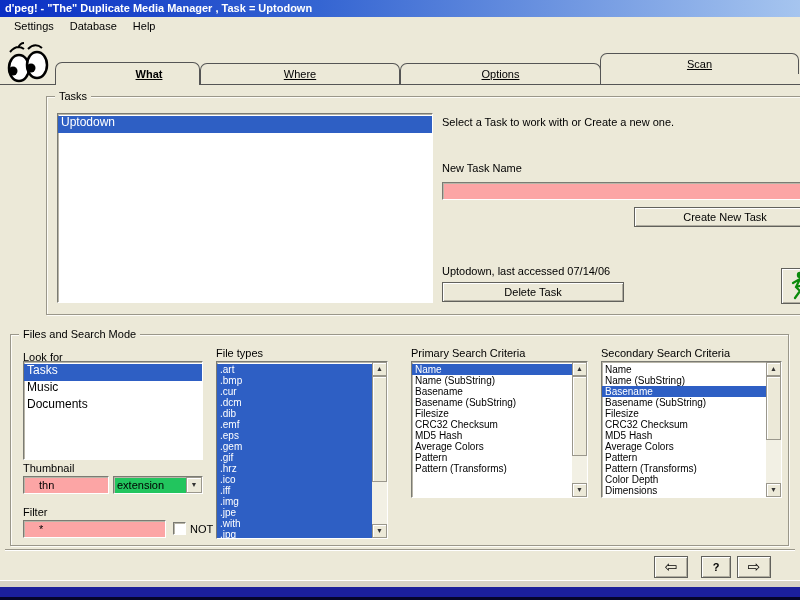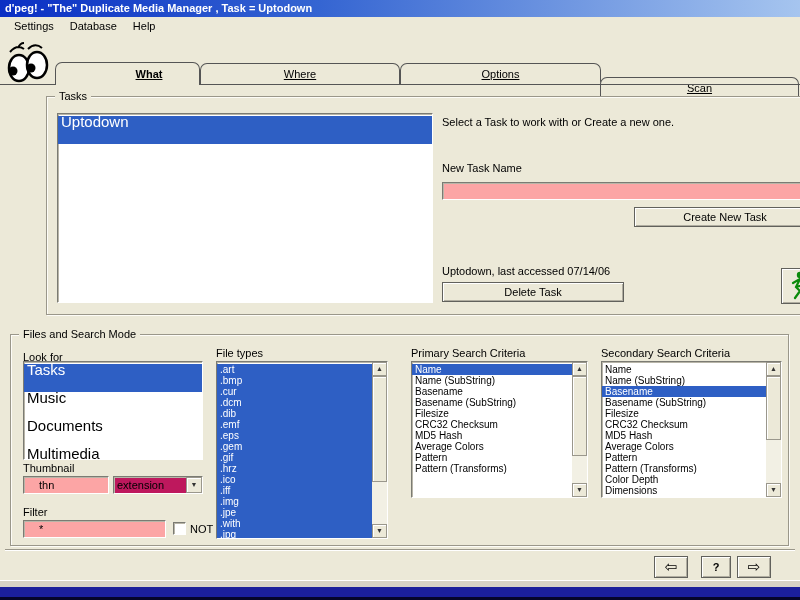--- a/index.html
+++ b/index.html
@@ -18,40 +18,40 @@
     border-radius:7px 7px 0 0;text-align:center;background:#ECE9D8;}
   .tab.active{z-index:2;padding-left:43px;}
   .tab-label{text-decoration:underline;}
   .group{box-sizing:border-box;border:1px solid #9a978a;
     box-shadow:inset 1px 1px 0 #fdfcf7,1px 1px 0 #fdfcf7;}
   .legend{position:absolute;top:-8px;left:8px;background:#ECE9D8;padding:0 4px;line-height:14px;}
   .label{position:absolute;white-space:nowrap;}
   .listbox{position:absolute;box-sizing:border-box;background:#fff;
     border:1px solid;border-color:#7b7b73 #fff #fff #7b7b73;
     box-shadow:inset 1px 1px 0 #b8b5a8;overflow:hidden;padding-top:2px;}
-  .row{height:28px;line-height:12px;font-size:15px;padding-left:3px;
+  .row{height:17px;line-height:12px;font-size:12px;padding-left:3px;
     white-space:nowrap;overflow:hidden;}
   .tight .row{height:11px;line-height:11px;font-size:10px;}
   .has-sb .row{margin-right:14px;}
   .sel{background:#2E5FC4;color:#fff;}
   .textbox{position:absolute;box-sizing:border-box;background:#fca5a5;
     border:1px solid;border-color:#7b7b73 #fff #fff #7b7b73;
     box-shadow:inset 1px 1px 0 #b8b5a8;font:11px "Liberation Sans",sans-serif;
     padding:1px 15px;outline:none;}
   .btn{position:absolute;box-sizing:border-box;background:#ECE9D8;
     border:1px solid #61615c;box-shadow:inset 1px 1px 0 #fff,inset -1px -1px 0 #b0ada0;
     text-align:center;font:11px "Liberation Sans",sans-serif;padding:0;}
   .sb{position:absolute;top:0;right:0;bottom:0;width:15px;background:#f2f0e4;}
   .sb-btn{position:absolute;left:0;width:15px;height:14px;background:#ECE9D8;
     border:1px solid #9a978c;box-shadow:inset 1px 1px 0 #fff;font-size:7px;
     line-height:12px;text-align:center;box-sizing:border-box;color:#333;}
   .sb-btn.up{top:0;} .sb-btn.down{bottom:0;}
   .sb-thumb{position:absolute;left:0;width:15px;background:#ECE9D8;
     border:1px solid #9a978c;box-shadow:inset 1px 1px 0 #fff;box-sizing:border-box;}
-  .combo{position:absolute;box-sizing:border-box;background:#be185d;
+  .combo{position:absolute;box-sizing:border-box;background:#22c55e;
     border:1px solid;border-color:#7b7b73 #fff #fff #7b7b73;
     box-shadow:inset 1px 1px 0 #b8b5a8;}
   .combo-text{position:absolute;left:3px;top:1px;line-height:14px;}
   .combo-btn{position:absolute;right:0;top:0;bottom:0;width:16px;background:#ECE9D8;
     border:1px solid #9a978c;box-shadow:inset 1px 1px 0 #fff;font-size:7px;
     text-align:center;line-height:14px;box-sizing:border-box;color:#333;}
   .checkbox{position:absolute;box-sizing:border-box;width:13px;height:13px;background:#fff;
     border:1px solid;border-color:#7b7b73 #fff #fff #7b7b73;box-shadow:inset 1px 1px 0 #b8b5a8;}
   .divider{position:absolute;left:5px;top:549px;width:790px;height:0;
     border-top:1px solid #9a978a;border-bottom:1px solid #fff;}
@@ -79,21 +79,21 @@
   <div class="abs tabline"></div>
   <div class="abs tab active" style="left:55px;top:62px;width:145px;height:23px;line-height:22px;font-weight:bold;">
     <span class="tab-label">What</span>
   </div>
   <div class="abs tab" style="left:200px;top:63px;width:200px;height:21px;line-height:20px;">
     <span class="tab-label">Where</span>
   </div>
   <div class="abs tab" style="left:400px;top:63px;width:201px;height:21px;line-height:20px;">
     <span class="tab-label">Options</span>
   </div>
-  <div class="abs tab" style="left:600px;top:77px;width:199px;height:21px;line-height:20px;">
+  <div class="abs tab" style="left:600px;top:53px;width:199px;height:21px;line-height:20px;">
     <span class="tab-label">Scan</span>
   </div>
 
   <div class="abs" style="left:4px;top:42px;z-index:3;">
     <svg width="50" height="42" viewBox="0 0 50 42">
       <path d="M6 10 q7 -8 14 -3 M24 7 q7 -7 14 -1 M14 6 q2 -5 6 -5" stroke="#000" fill="none" stroke-width="2"></path>
       <ellipse cx="15" cy="26" rx="10" ry="13" fill="#fff" stroke="#000" stroke-width="2.5"></ellipse>
       <ellipse cx="33" cy="23" rx="10" ry="13" fill="#fff" stroke="#000" stroke-width="2.5"></ellipse>
       <circle cx="9" cy="29" r="4.5" fill="#000"></circle>
       <circle cx="27" cy="26" r="4.5" fill="#000"></circle>
@@ -131,21 +131,20 @@
 
   <div class="abs group" style="left:10px;top:334px;width:779px;height:212px;">
     <span class="legend">Files and Search Mode</span>
 
     <span class="label" style="left:12px;top:16px;">Look for</span>
     <div class="listbox" style="left:12px;top:26px;width:180px;height:99px;">
 
     <div class="row sel">Tasks</div>
         <div class="row">Music</div>
         <div class="row">Documents</div>
-        <div class="row">Multimedia</div>
       </div>
 
     <span class="label" style="left:12px;top:127px;">Thumbnail</span>
     <input class="textbox" style="left: 12px; top: 141px; width: 86px; height: 18px;" value="thn">
     <div class="combo" style="left:102px;top:141px;width:90px;height:18px;">
       <span class="combo-text">extension</span>
       <span class="combo-btn">▼</span>
     </div>
 
     <span class="label" style="left:12px;top:171px;">Filter</span>

